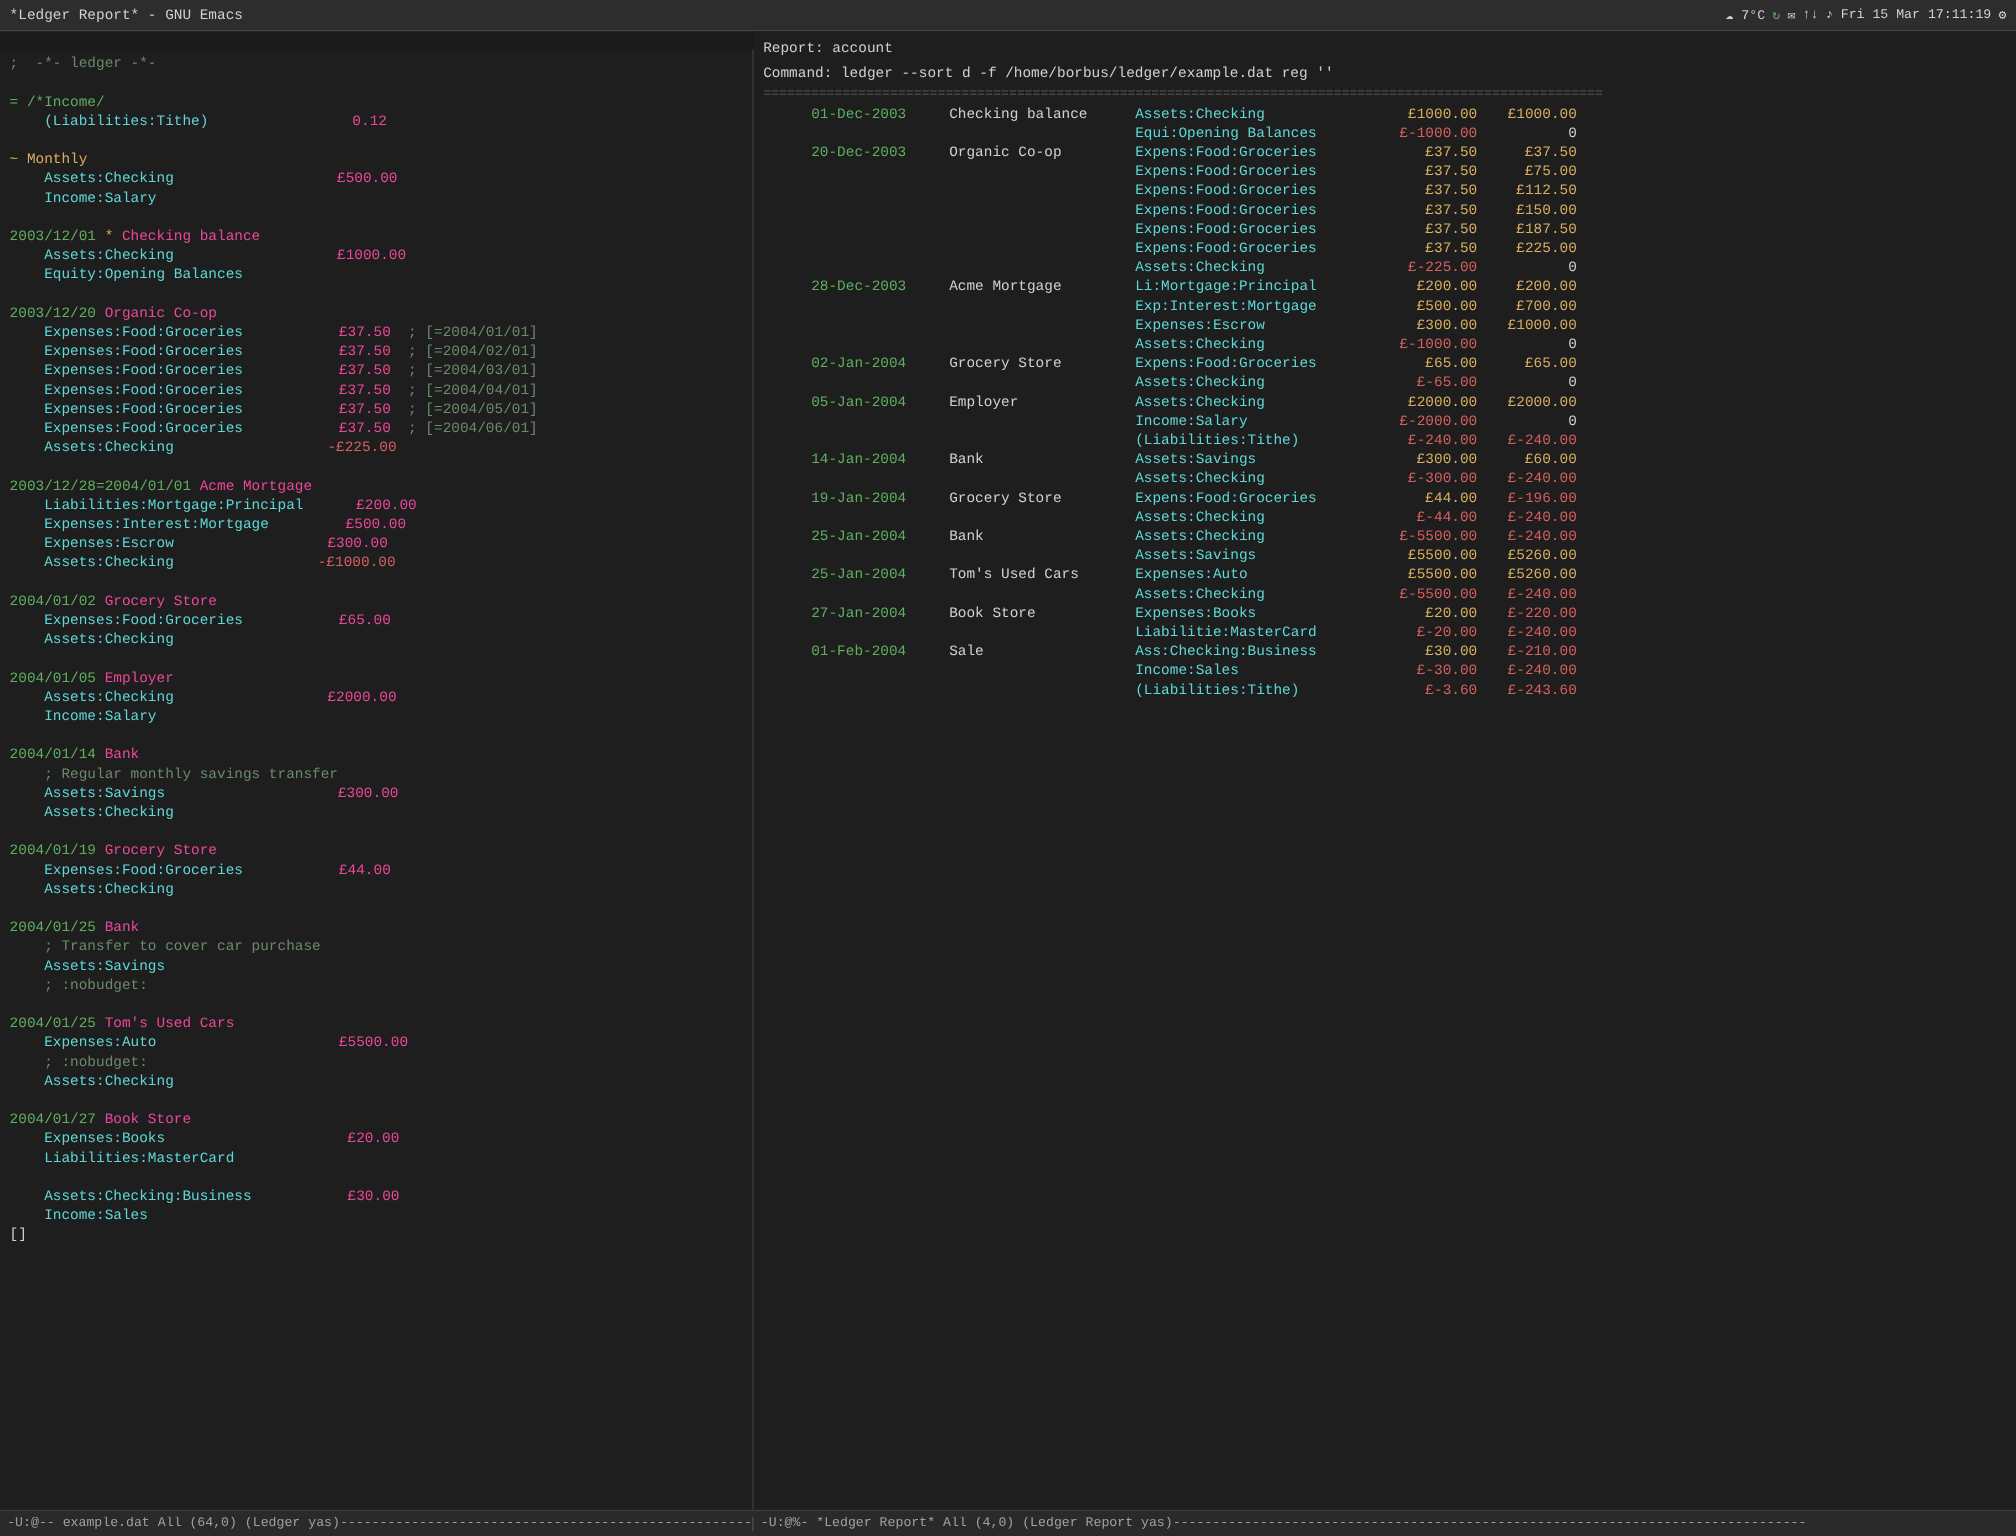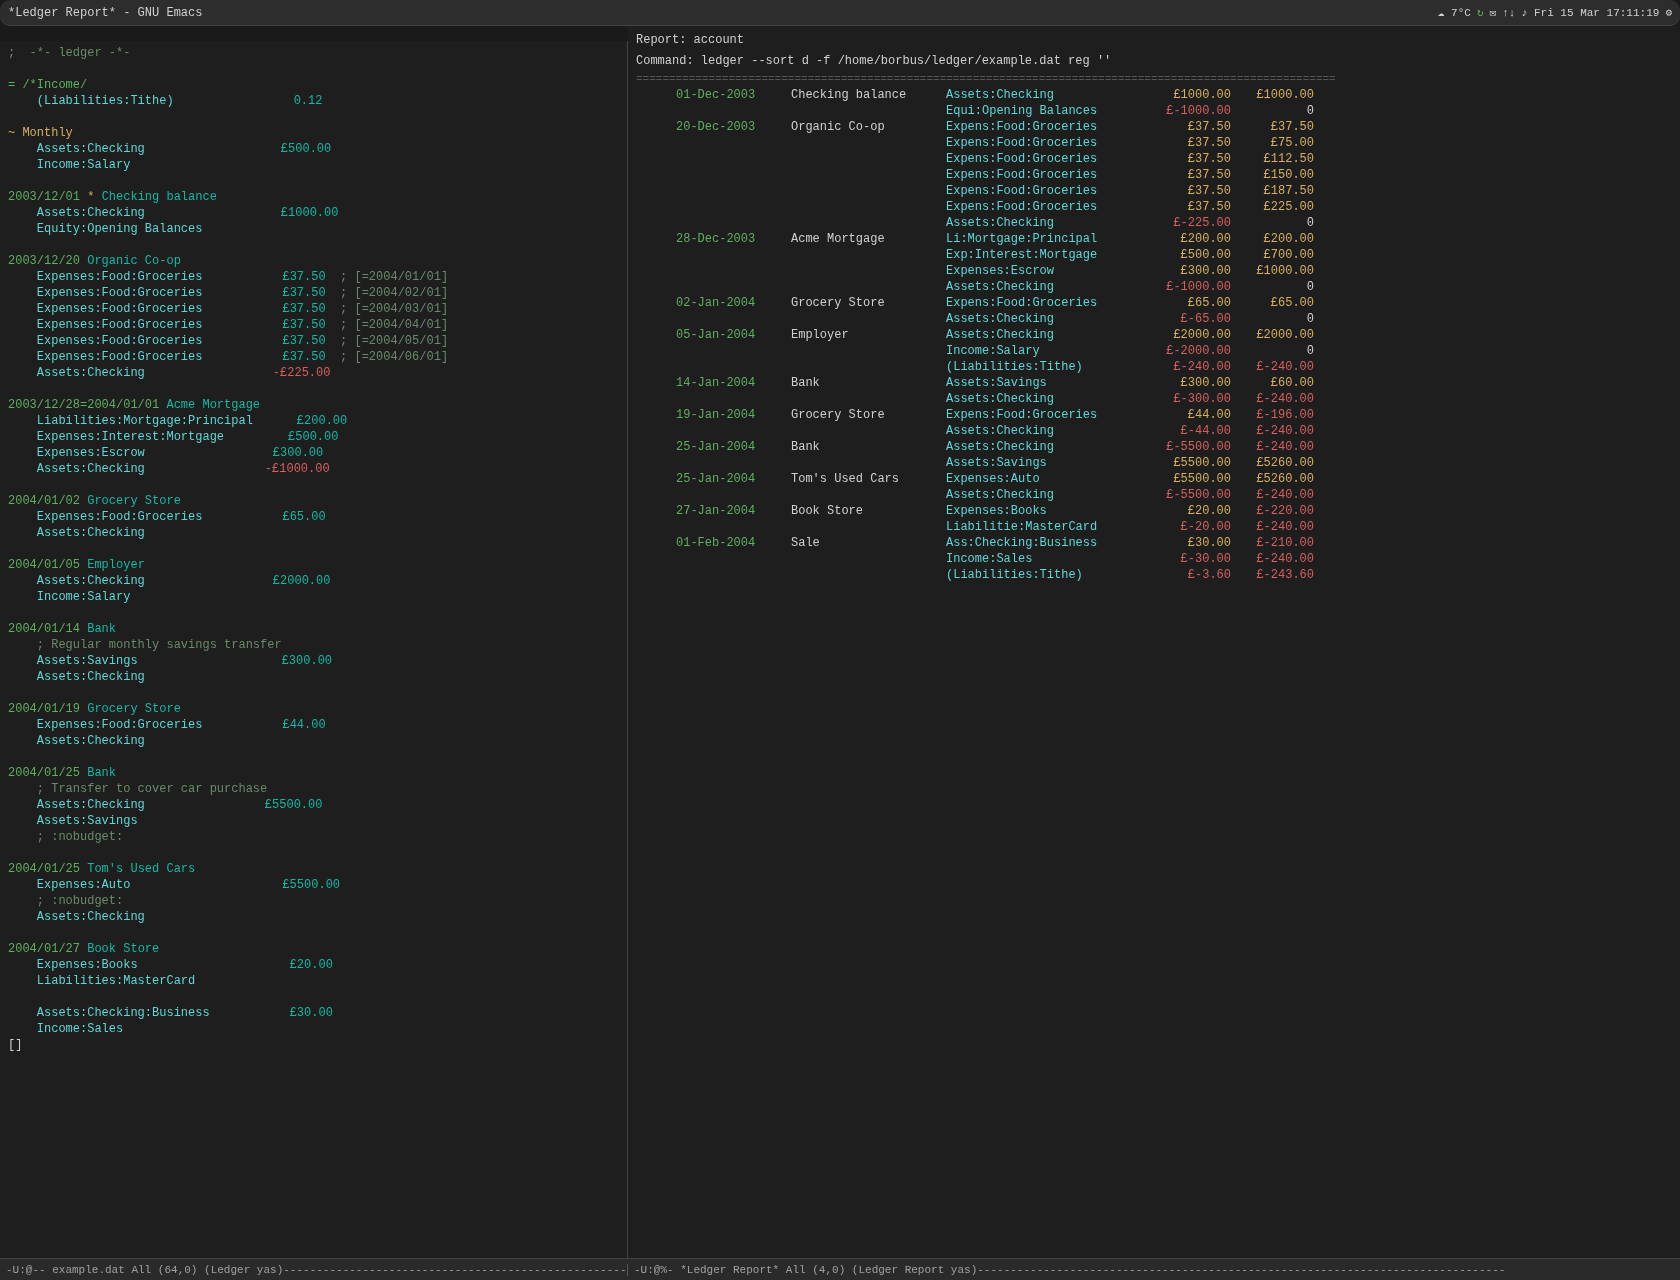--- a/index.html
+++ b/index.html
@@ -15,21 +15,20 @@
 
     
     #titlebar {
       background: #2d2d2d;
       height: 26px;
       display: flex;
       align-items: center;
       justify-content: space-between;
       padding: 0 8px;
       border-bottom: 1px solid #444;
-      border-radius: 10px;
     }
     #titlebar-right {
       display: flex;
       align-items: center;
       gap: 6px;
       color: #d0d0d0;
       font-size: 11px;
     }
 
     
@@ -84,21 +83,21 @@
       padding: 0 8px;
       line-height: 16px;
       white-space: pre;
     }
 
     .green { color: #5faf5f; }
     .cyan { color: #5fd7d7; }
     .yellow { color: #d7af5f; text-align: right; }
     .red { color: #d75f5f; }
     .comment { color: #6a8a6a; }
-    .white { color: #14b8a6; }
+    .white { color: #ec4899; }
 
     
     .rp-header {
       padding: 2px 8px;
       color: #d0d0d0;
       line-height: 17px;
       white-space: pre;
     }
     .rp-row {
       display: flex;
@@ -175,21 +174,20 @@
     <div class="code-line comment">    ; Regular monthly savings transfer</div>
     <div class="code-line"><span class="cyan">    Assets:Savings</span><span style="display:inline-block;width:144px;"></span><span class="white">£300.00</span></div>
     <div class="code-line cyan">    Assets:Checking</div>
     <div class="code-line">&nbsp;</div>
     <div class="code-line"><span class="green">2004/01/19</span> <span class="white">Grocery Store</span></div>
     <div class="code-line"><span class="cyan">    Expenses:Food:Groceries</span><span style="display:inline-block;width:80px;"></span><span class="white">£44.00</span></div>
     <div class="code-line cyan">    Assets:Checking</div>
     <div class="code-line">&nbsp;</div>
     <div class="code-line"><span class="green">2004/01/25</span> <span class="white">Bank</span></div>
     <div class="code-line comment">    ; Transfer to cover car purchase</div>
-    <div class="code-line"><span class="cyan">    Assets:Checking</span><span style="display:inline-block;width:120px;"></span><span class="white">£5500.00</span></div>
     <div class="code-line cyan">    Assets:Savings</div>
     <div class="code-line comment">    ; :nobudget:</div>
     <div class="code-line">&nbsp;</div>
     <div class="code-line"><span class="green">2004/01/25</span> <span class="white">Tom's Used Cars</span></div>
     <div class="code-line"><span class="cyan">    Expenses:Auto</span><span style="display:inline-block;width:152px;"></span><span class="white">£5500.00</span></div>
     <div class="code-line comment">    ; :nobudget:</div>
     <div class="code-line cyan">    Assets:Checking</div>
     <div class="code-line">&nbsp;</div>
     <div class="code-line"><span class="green">2004/01/27</span> <span class="white">Book Store</span></div>
     <div class="code-line"><span class="cyan">    Expenses:Books</span><span style="display:inline-block;width:152px;"></span><span class="white">£20.00</span></div>

